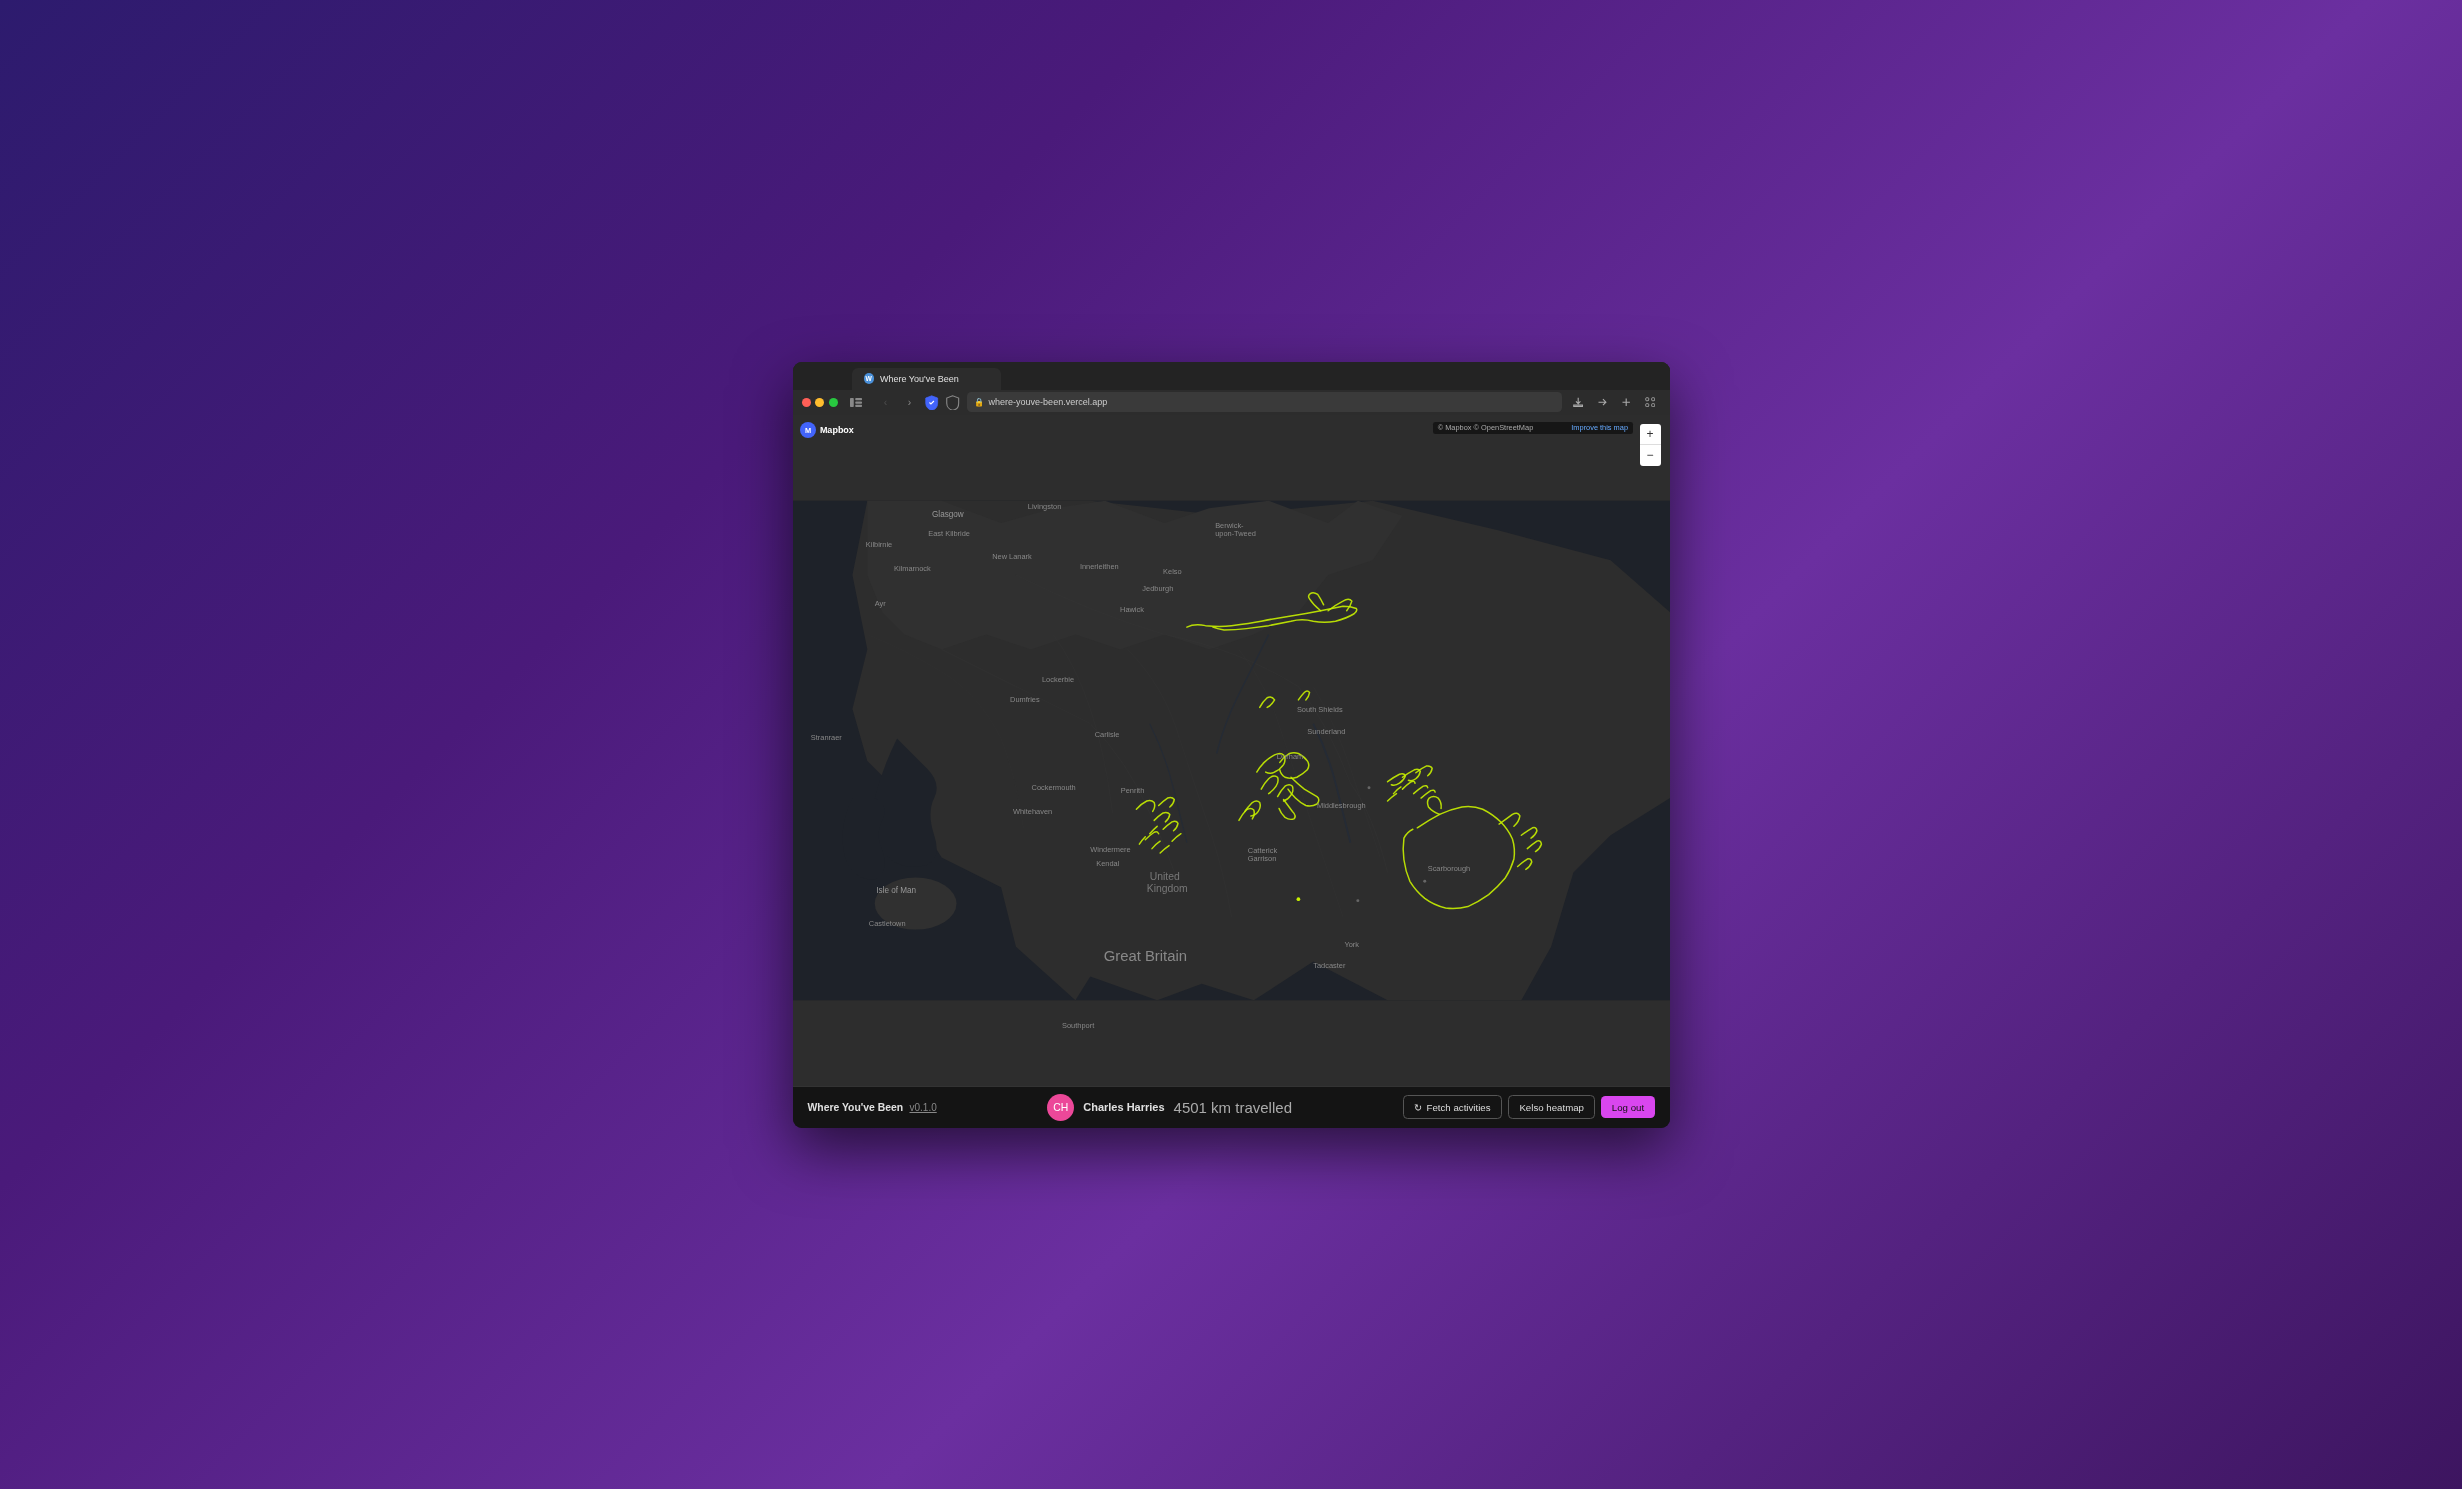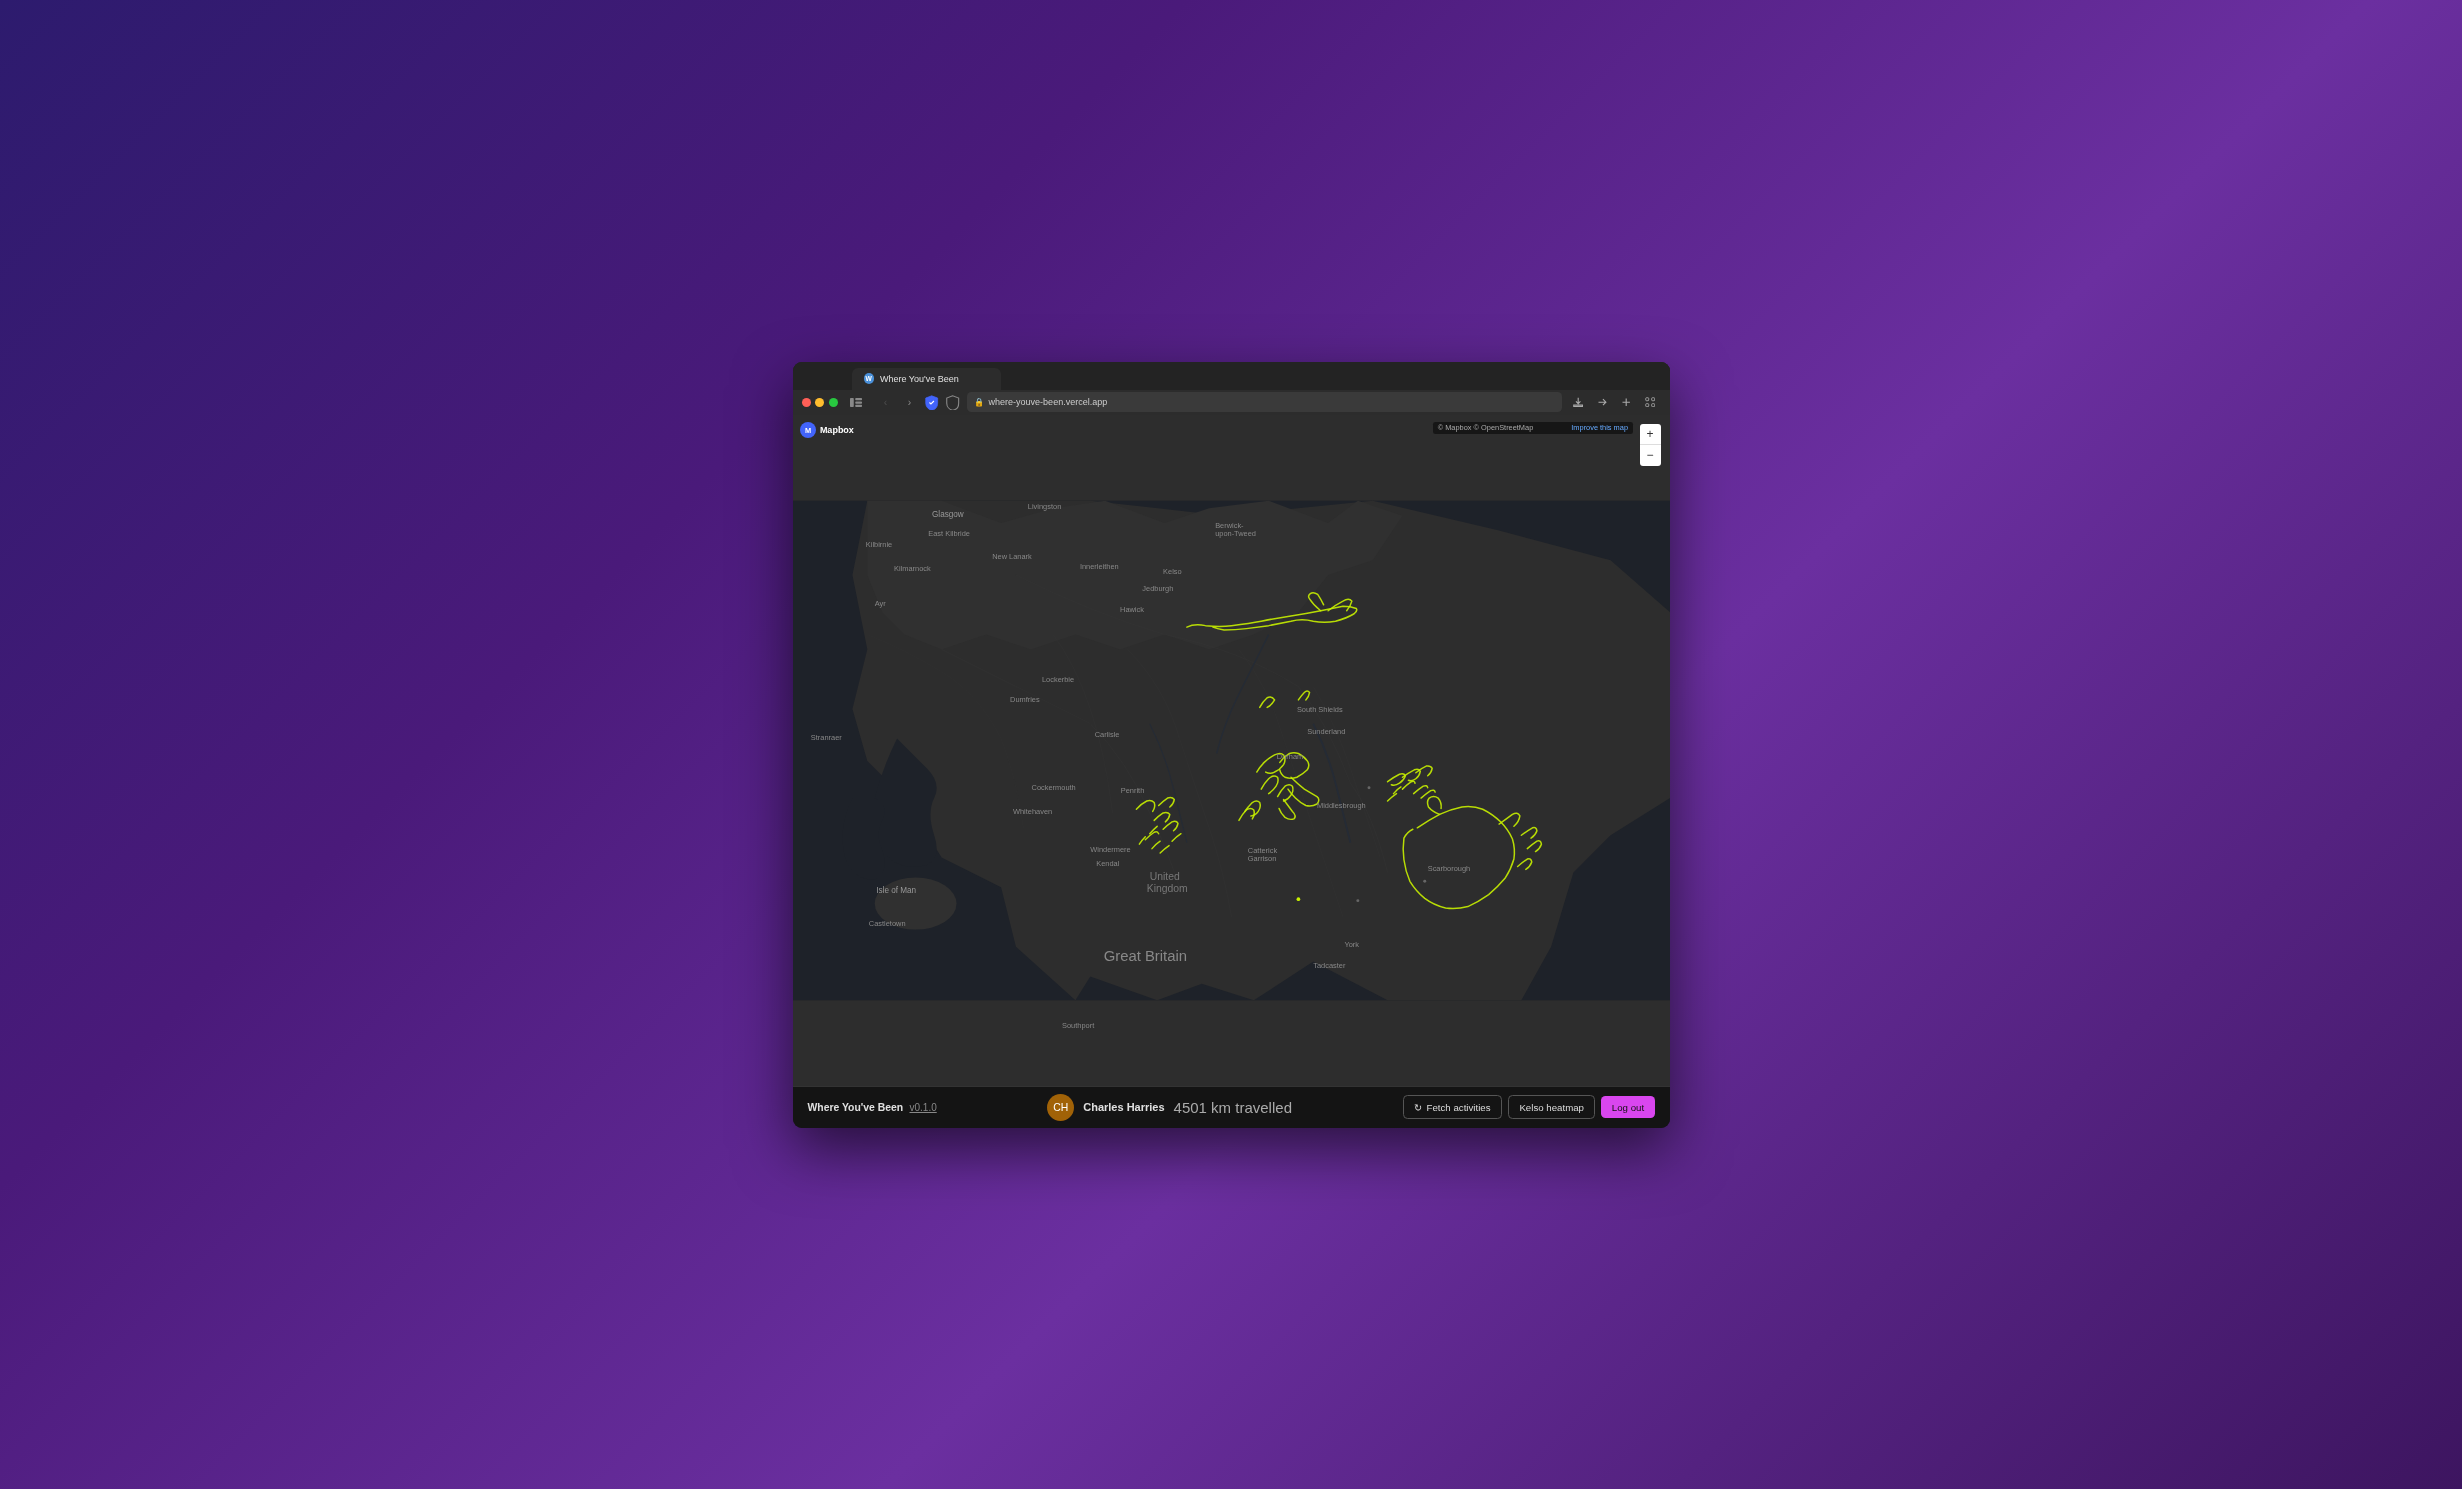--- a/index.html
+++ b/index.html
@@ -288,21 +288,21 @@
       gap: 9px;
       flex: 1;
       justify-content: center;
     }
 
     .avatar {
       width: 27px;
       height: 27px;
       border-radius: 50%;
       overflow: hidden;
-      background: #a16207;
+      background: #ec4899;
       display: flex;
       align-items: center;
       justify-content: center;
       font-size: 10.4px;
       color: white;
     }
 
     .username {
       font-size: 11px;
       font-weight: 700;

